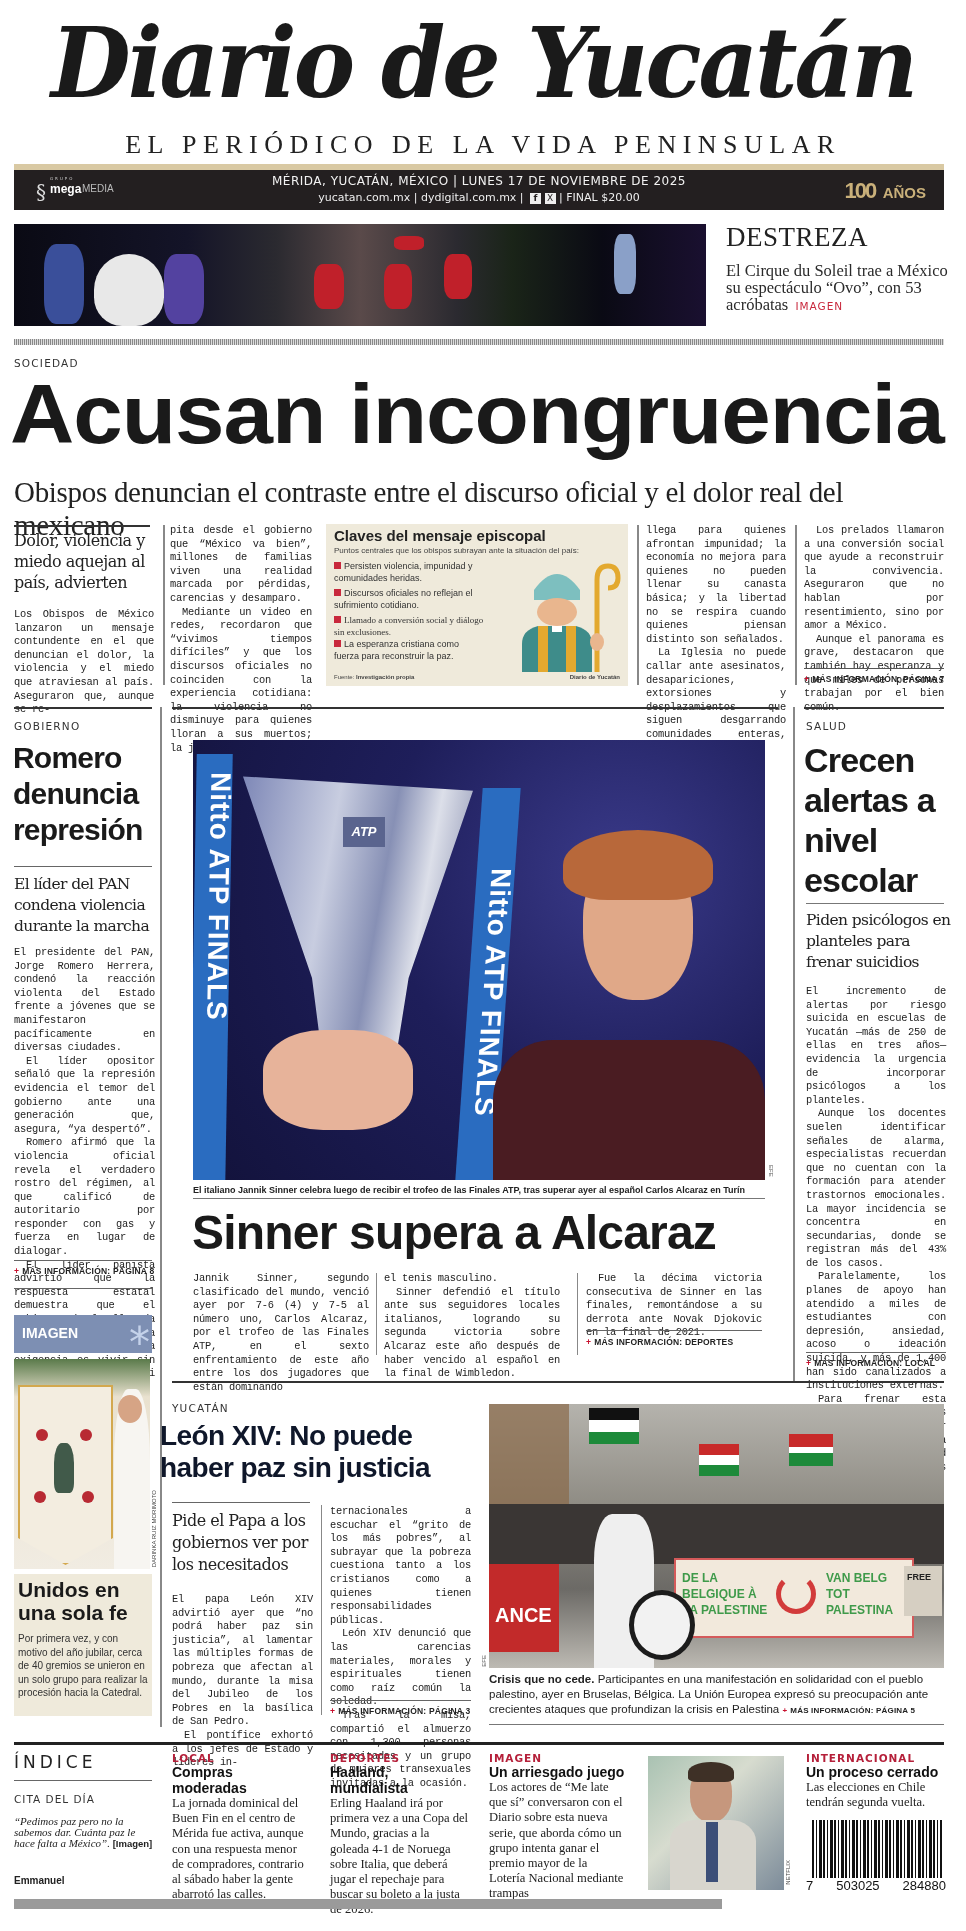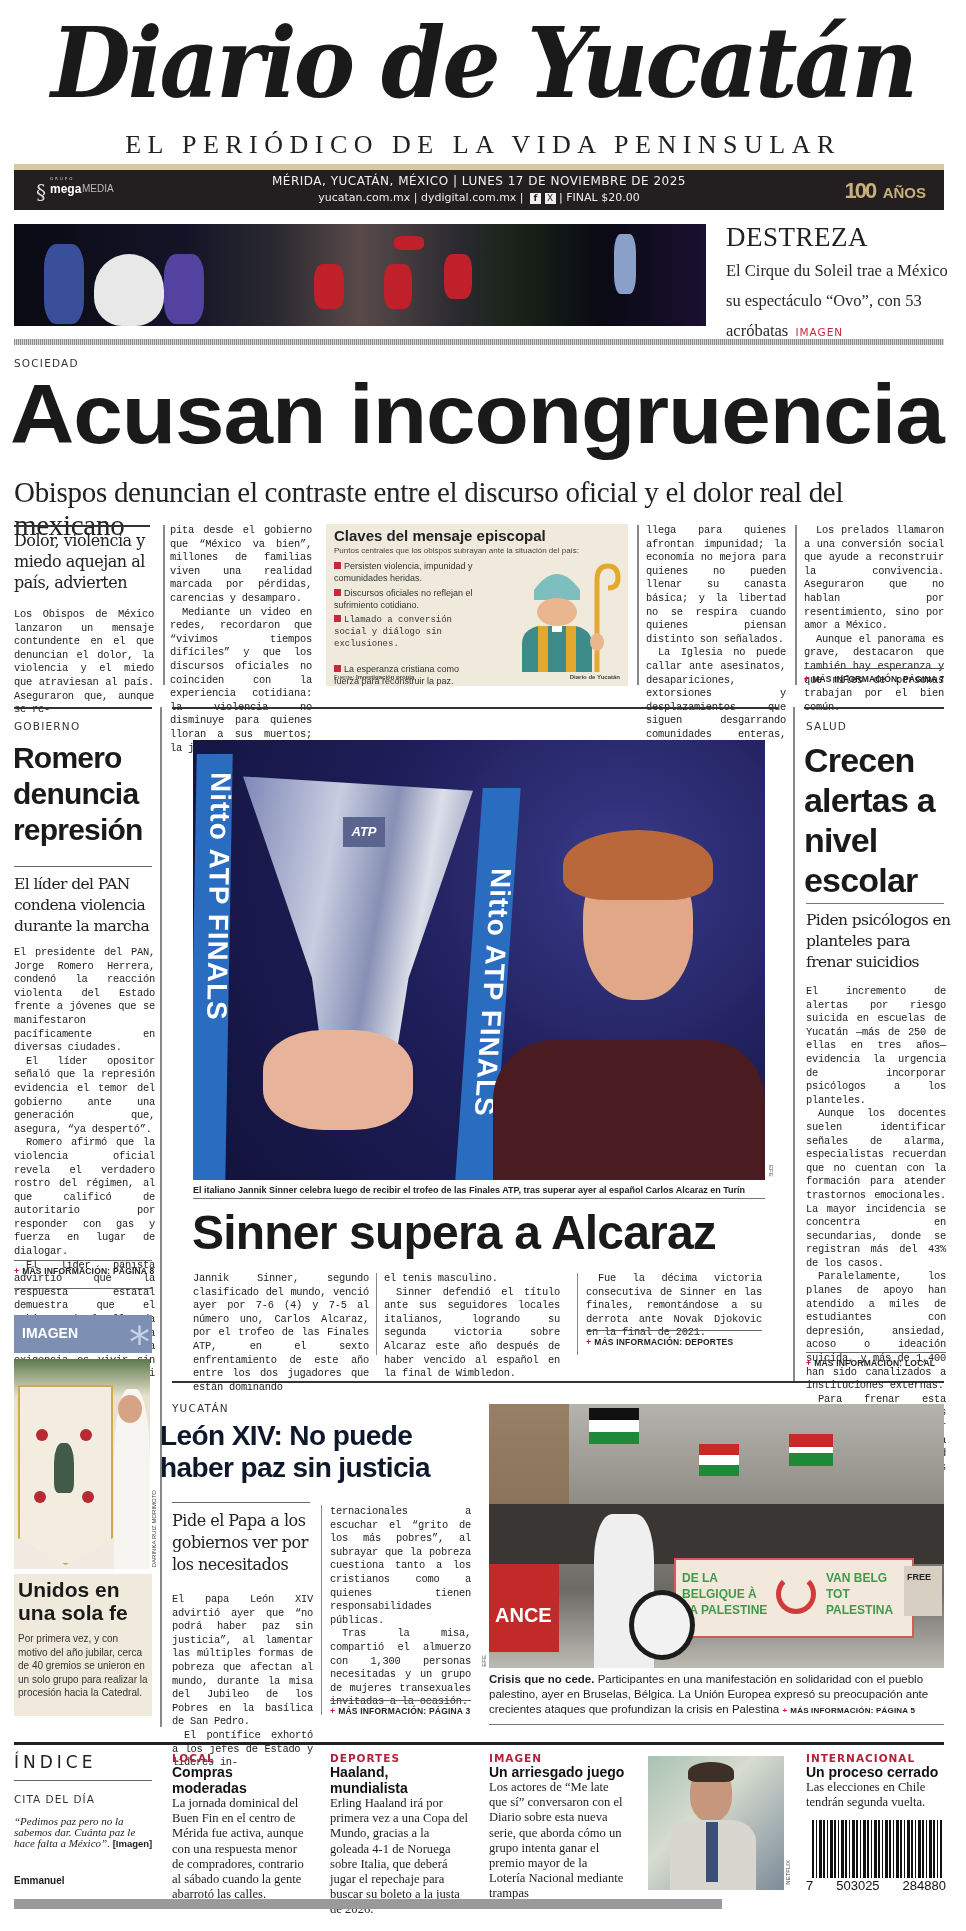--- a/index.html
+++ b/index.html
@@ -50,21 +50,21 @@
   <div class="abs" style="left:30px;top:20px;width:40px;height:80px;background:#3a4f9a;border-radius:30%"></div>
   <div class="abs" style="left:150px;top:30px;width:40px;height:70px;background:#5342a0;border-radius:30%"></div>
   <div class="abs" style="left:300px;top:40px;width:30px;height:45px;background:#c0202a;border-radius:30%"></div>
   <div class="abs" style="left:370px;top:40px;width:28px;height:45px;background:#c0202a;border-radius:30%"></div>
   <div class="abs" style="left:430px;top:30px;width:28px;height:45px;background:#c0202a;border-radius:30%"></div>
   <div class="abs" style="left:380px;top:12px;width:30px;height:14px;background:#c0202a;border-radius:30%"></div>
   <div class="abs" style="left:600px;top:10px;width:22px;height:60px;background:#8aa0c8;border-radius:30%"></div>
 </div>
 <div class="abs" style="left:726px;top:222px;width:230px">
   <div style="font-family:'Liberation Serif',serif;font-size:27px;letter-spacing:0.5px;color:#222;line-height:30px">DESTREZA</div>
-  <div style="font-family:'Liberation Serif',serif;font-size:16.5px;line-height:30px;color:#2a2a2a;margin-top:4px">
+  <div style="font-family:'Liberation Serif',serif;font-size:16.5px;line-height:17px;color:#2a2a2a;margin-top:10px">
     <span>El Cirque du Soleil trae a México su espectáculo “Ovo”, con 53 acróbatas</span>
     <span style="font-family:'DejaVu Sans',sans-serif;font-size:10.5px;letter-spacing:1px;color:#c8283c;margin-left:3px">IMAGEN</span>
   </div>
 </div>
 
 <div class="abs" style="left:14px;top:339px;width:930px;height:6px;background:repeating-linear-gradient(90deg,#888 0 1px,#ddd 1px 2px)"></div>
 
 <div class="abs kicker" style="left:14px;top:357px;font-size:10.5px">SOCIEDAD</div>
 <div class="abs" style="left:10px;top:366px;width:950px;font-family:'Liberation Sans',sans-serif;font-weight:bold;font-size:84px;letter-spacing:-1px;line-height:96px;color:#1a1a1a;transform:scaleX(1.06);transform-origin:left">Acusan incongruencia</div>
 <div class="abs" style="left:14px;top:476px;width:940px;font-family:'Liberation Serif',serif;font-size:29px;letter-spacing:-0.3px;color:#222">Obispos denuncian el contraste entre el discurso oficial y el dolor real del mexicano</div>
@@ -79,21 +79,21 @@
   <p class="first">pita desde el gobierno que “México va bien”, millones de familias viven una realidad marcada por pérdidas, carencias y desamparo.</p>
     <p>Mediante un video en redes, recordaron que “vivimos tiempos difíciles” y que los discursos oficiales no coinciden con la experiencia cotidiana: la violencia no disminuye para quienes lloran a sus muertos; la justicia no</p>
 </div>
 
 <div class="abs" style="left:326px;top:524px;width:302px;height:162px;background:#efeadb">
   <div style="position:absolute;left:8px;top:3px;font-family:'Liberation Sans',sans-serif;font-weight:bold;font-size:15px;color:#222">Claves del mensaje episcopal</div>
   <div style="position:absolute;left:8px;top:22px;width:300px;font-family:'Liberation Sans',sans-serif;font-size:8px;color:#444">Puntos centrales que los obispos subrayan ante la situación del país:</div>
   <div style="position:absolute;left:8px;top:36px;width:150px">
     <div style="font-family:'Liberation Sans',sans-serif;font-size:9px;line-height:12px;color:#333;margin-bottom:3px"><span style="display:inline-block;width:7px;height:7px;background:#c8283c;margin-right:3px"></span><span>Persisten violencia, impunidad y comunidades heridas.</span></div>
     <div style="font-family:'Liberation Sans',sans-serif;font-size:9px;line-height:12px;color:#333;margin-bottom:3px"><span style="display:inline-block;width:7px;height:7px;background:#c8283c;margin-right:3px"></span><span>Discursos oficiales no reflejan el sufrimiento cotidiano.</span></div>
-    <div style="font-family:Liberation Mono, monospace;font-size:9px;line-height:12px;color:#333;margin-bottom:13px"><span style="display:inline-block;width:7px;height:7px;background:#c8283c;margin-right:3px"></span><span>Llamado a conversión social y diálogo sin exclusiones.</span></div>
+    <div style="font-family:Liberation Serif, serif;font-size:9px;line-height:12px;color:#333;margin-bottom:0"><span style="display:inline-block;width:7px;height:7px;background:#c8283c;margin-right:3px"></span><span>Llamado a conversión social y diálogo sin exclusiones.</span></div>
     <div style="font-family:'Liberation Sans',sans-serif;font-size:9px;line-height:12px;color:#333"><span style="display:inline-block;width:7px;height:7px;background:#c8283c;margin-right:3px"></span><span>La esperanza cristiana como fuerza para reconstruir la paz.</span></div>
   </div>
 
   <div style="position:absolute;left:176px;top:36px;width:120px;height:112px">
     <svg width="120" height="112" viewBox="0 0 120 112">
       <path d="M20 112 L20 84 Q20 70 36 66 L74 66 Q90 70 90 84 L90 112 Z" fill="#3e8c8a"></path>
       <rect x="36" y="66" width="10" height="46" fill="#e3a92f"></rect>
       <rect x="64" y="66" width="10" height="46" fill="#e3a92f"></rect>
       <rect x="50" y="64" width="10" height="8" fill="#fff"></rect>
       <path d="M32 30 Q55 -2 78 30 L78 40 L32 40 Z" fill="#7dbfbf"></path>
@@ -212,20 +212,21 @@
 <div class="abs" style="left:160px;top:1420px;width:310px;font-family:Liberation Sans, sans-serif;font-weight:bold;font-size:28px;line-height:32px;letter-spacing:-0.6px;color:#0f172a">León XIV: No puede haber paz sin justicia</div>
 <div class="rule" style="left:172px;top:1502px;width:138px;height:1px;background:#666"></div>
 <div class="abs" style="left:172px;top:1510px;width:145px;font-family:'DejaVu Serif',serif;font-size:16px;line-height:22px;letter-spacing:-0.5px;color:#222">Pide el Papa a los gobiernos ver por los necesitados</div>
 <div class="abs body-txt" style="left:172px;top:1593px;width:141px">
   <p class="first">El papa León XIV advirtió ayer que “no podrá haber paz sin justicia”, al lamentar las múltiples formas de pobreza que afectan al mundo, durante la misa del Jubileo de los Pobres en la basílica de San Pedro.</p>
     <p>El pontífice exhortó a los jefes de Estado y líderes in-</p>
 </div>
 <div class="vrule" style="left:321px;top:1505px;height:210px;width:1px"></div>
 <div class="abs body-txt" style="left:330px;top:1505px;width:141px">
   <p class="first">ternacionales a escuchar el “grito de los más pobres”, al subrayar que la pobreza cuestiona tanto a los cristianos como a quienes tienen responsabilidades públicas.</p>
+    <p>León XIV denunció que las carencias materiales, morales y espirituales tienen como raíz común la soledad.</p>
     <p>Tras la misa, compartió el almuerzo con 1,300 personas necesitadas y un grupo de mujeres transexuales invitadas a la ocasión.</p>
 </div>
 <div class="rule" style="left:330px;top:1700px;width:141px;height:1px;background:#666"></div>
 <div class="abs more" style="left:330px;top:1706px"><span class="plus">+</span><span>MÁS INFORMACIÓN:</span> <span>PÁGINA 3</span></div>
 
 <div class="abs" style="left:489px;top:1404px;width:455px;height:264px;background:linear-gradient(180deg,#b5b3ad 0%,#8d8a82 40%,#6c6a66 70%,#bdbab3 100%);overflow:hidden">
   <div class="abs" style="left:0;top:0;width:80px;height:140px;background:#8a6a48;opacity:0.7"></div>
   <div class="abs" style="left:100px;top:4px;width:50px;height:36px;background:linear-gradient(180deg,#111 0 33%,#fff 33% 66%,#1d8a3a 66%)"></div>
   <div class="abs" style="left:210px;top:40px;width:40px;height:32px;background:linear-gradient(180deg,#c82a2a 0 33%,#fff 33% 66%,#1d8a3a 66%)"></div>
   <div class="abs" style="left:300px;top:30px;width:44px;height:32px;background:linear-gradient(180deg,#c82a2a 0 40%,#fff 40% 60%,#1d8a3a 60%)"></div>
@@ -258,21 +259,21 @@
 <div class="abs" style="left:14px;top:1793px;font-family:'DejaVu Sans',sans-serif;font-size:10.5px;letter-spacing:1px;color:#333">CITA DEL DÍA</div>
 <div class="abs" style="left:14px;top:1816px;width:140px;font-family:'Liberation Serif',serif;font-style:italic;font-size:11px;line-height:11px;color:#222">
   <span>“Pedimos paz pero no la sabemos dar. Cuánta paz le hace falta a México”.</span>
   <span style="font-family:'Liberation Sans',sans-serif;font-style:normal;font-weight:bold;font-size:9.5px">[Imagen]</span>
 </div>
 <div class="abs" style="left:14px;top:1875px;font-family:'Liberation Sans',sans-serif;font-weight:bold;font-size:10px;color:#222">Emmanuel</div>
 
 <div class="abs" style="left:172px;top:1752px;width:136px">
   <div class="red-kicker">LOCAL</div>
   <div class="idx-title">Compras moderadas</div>
-  <div class="idx-body">La jornada dominical del Buen Fin en el centro de Mérida fue activa, aunque con una respuesta menor de compradores, contrario al sábado cuando la gente abarrotó las calles.</div>
+  <div class="idx-body">La jornada dominical del Buen Fin en el centro de Mérida fue activa, aunque con una respuesta menor de compradores, contrario al sábado haber la gente abarrotó las calles.</div>
 </div>
 <div class="abs" style="left:330px;top:1752px;width:140px">
   <div class="red-kicker">DEPORTES</div>
   <div class="idx-title">Haaland, mundialista</div>
   <div class="idx-body">Erling Haaland irá por primera vez a una Copa del Mundo, gracias a la goleada 4-1 de Noruega sobre Italia, que deberá jugar el repechaje para buscar su boleto a la justa de 2026.</div>
 </div>
 <div class="abs" style="left:489px;top:1752px;width:136px">
   <div class="red-kicker">IMAGEN</div>
   <div class="idx-title">Un arriesgado juego</div>
   <div class="idx-body">Los actores de “Me late que sí” conversaron con el Diario sobre esta nueva serie, que aborda cómo un grupo intenta ganar el premio mayor de la Lotería Nacional mediante trampas</div>

